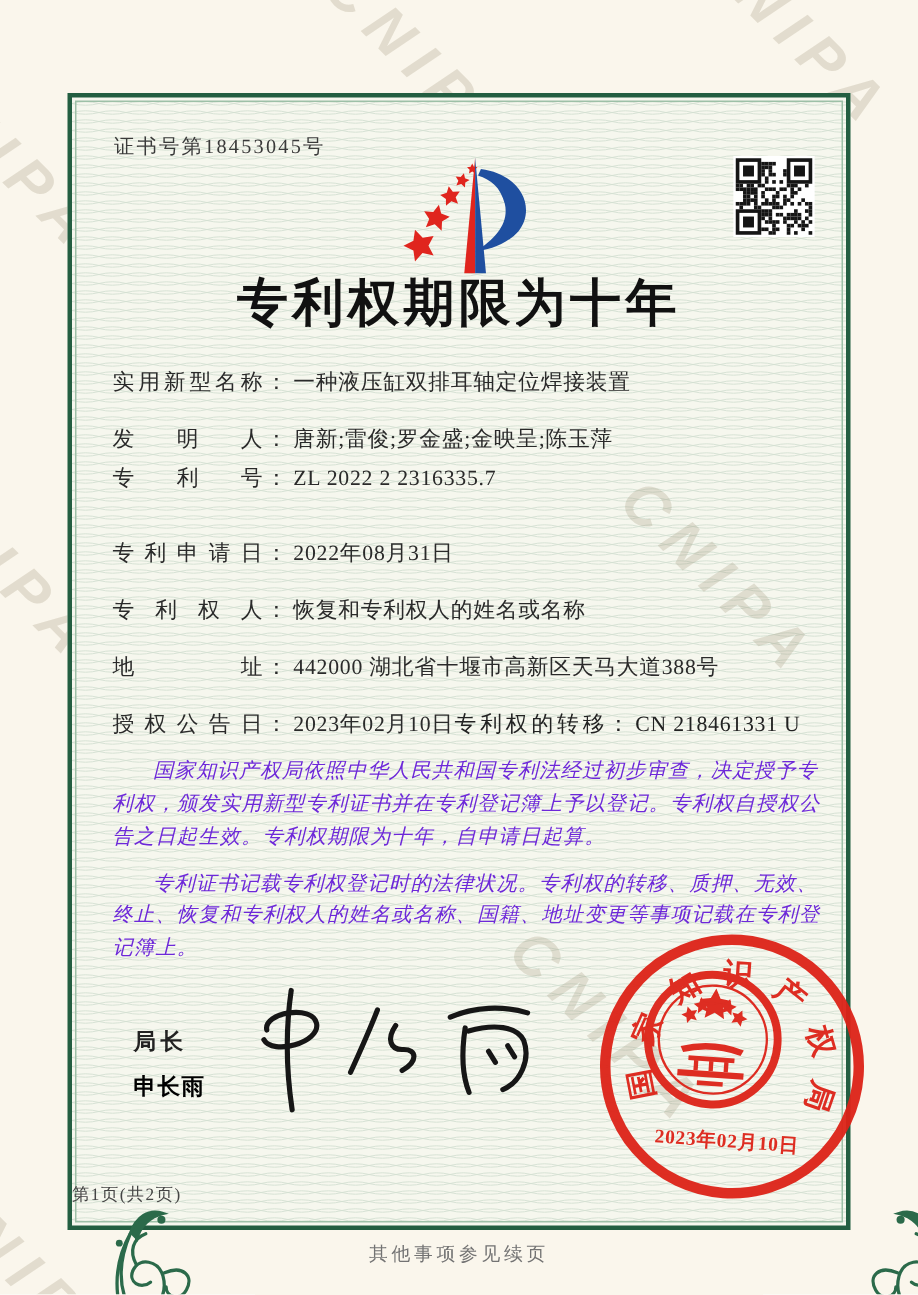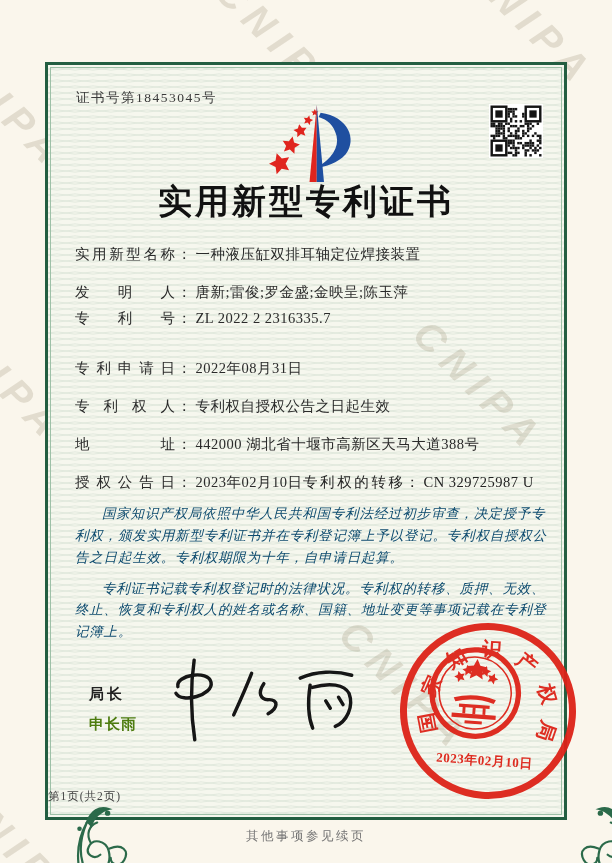--- a/index.html
+++ b/index.html
@@ -52,26 +52,26 @@
   .colon{display:inline-block; margin:0 4px 0 2px;}
   .val{letter-spacing:0.5px;}
   .row2lbl{display:inline-block; width:100px; text-align:justify; text-align-last:justify; vertical-align:top;}
   .r0{top:180px;} .r1{top:218px;} .r2{top:244px;} .r3{top:294px;}
   .r4{top:332px;} .r5{top:370px;} .r6{top:408px;}
   .grant-no{position:absolute; left:255px; top:408px; font-size:14.5px; white-space:nowrap;}
   
   .paras{position:absolute; left:27px; top:438px; width:478px;}
   .paras p{
     margin:0 0 9px 0; text-indent:2em; font-size:13.5px; line-height:1.62;
-    letter-spacing:0.8px; font-style:italic; color:#0c4a6e;
+    letter-spacing:0.8px; font-style:italic; color:#6d28d9;
   }
   
   .sig-block{position:absolute; left:41px; top:620px; font-family:"Liberation Sans","DejaVu Sans",sans-serif;}
   .sig-title{font-size:15px; font-weight:600; letter-spacing:3px; color:#222;}
-  .sig-name{font-size:15px; font-weight:600; letter-spacing:1px; color:#4d7c0f; margin-top:11px;}
+  .sig-name{font-size:15px; font-weight:600; letter-spacing:1px; color:#000000; margin-top:11px;}
   .signature{position:absolute; left:112px; top:586px; transform:rotate(-2deg);}
   
   .seal{
     position:absolute; left:352px; top:558px; width:162px; height:162px;
     border:7px solid #dd2318; border-radius:50%; opacity:0.95; transform:rotate(4deg);
     z-index:5;
   }
   .seal-char{
     position:absolute; left:50%; top:50%; width:22px; height:22px; margin:-11px;
     display:flex; align-items:center; justify-content:center;
@@ -533,45 +533,45 @@
             <rect x="34" y="46.14285714285714" width="2.4285714285714284" height="2.4285714285714284"></rect>
             <rect x="43.71428571428571" y="46.14285714285714" width="2.4285714285714284" height="2.4285714285714284"></rect>
             <rect x="21.857142857142854" y="48.57142857142857" width="2.4285714285714284" height="2.4285714285714284"></rect>
             <rect x="24.285714285714285" y="48.57142857142857" width="2.4285714285714284" height="2.4285714285714284"></rect>
             <rect x="34" y="48.57142857142857" width="2.4285714285714284" height="2.4285714285714284"></rect>
             <rect x="38.857142857142854" y="48.57142857142857" width="2.4285714285714284" height="2.4285714285714284"></rect>
             <rect x="48.57142857142857" y="48.57142857142857" width="2.4285714285714284" height="2.4285714285714284"></rect>
           </g>
       </svg>
 
-      <h1 class="title">实用新型专利证书</h1>
+      <h1 class="title">专利权期限为十年</h1>
 
       <div class="row r0">
         <span class="lbl">实用新型名称</span><span class="colon">：</span><span class="val">一种液压缸双排耳轴定位焊接装置</span>
       </div>
       <div class="row r1">
         <span class="lbl">发明人</span><span class="colon">：</span><span class="val">唐新;雷俊;罗金盛;金映呈;陈玉萍</span>
       </div>
       <div class="row r2">
         <span class="lbl">专利号</span><span class="colon">：</span><span class="val">ZL 2022 2 2316335.7</span>
       </div>
       <div class="row r3">
         <span class="lbl">专利申请日</span><span class="colon">：</span><span class="val">2022年08月31日</span>
       </div>
       <div class="row r4">
-        <span class="lbl">专利权人</span><span class="colon">：</span><span class="val">专利权自授权公告之日起生效</span>
+        <span class="lbl">专利权人</span><span class="colon">：</span><span class="val">恢复和专利权人的姓名或名称</span>
       </div>
       <div class="row r5">
         <span class="lbl">地址</span><span class="colon">：</span><span class="val">442000 湖北省十堰市高新区天马大道388号</span>
       </div>
       <div class="row r6">
         <span class="lbl">授权公告日</span><span class="colon">：</span><span class="val">2023年02月10日</span>
       </div>
       <div class="grant-no">
-        <span class="row2lbl">专利权的转移</span><span class="colon">：</span><span class="val">CN 329725987 U</span>
+        <span class="row2lbl">专利权的转移</span><span class="colon">：</span><span class="val">CN 218461331 U</span>
       </div>
 
       <div class="paras">
         <p>国家知识产权局依照中华人民共和国专利法经过初步审查，决定授予专利权，颁发实用新型专利证书并在专利登记簿上予以登记。专利权自授权公告之日起生效。专利权期限为十年，自申请日起算。</p>
         <p>专利证书记载专利权登记时的法律状况。专利权的转移、质押、无效、终止、恢复和专利权人的姓名或名称、国籍、地址变更等事项记载在专利登记簿上。</p>
       </div>
 
       <div class="sig-block">
         <div class="sig-title">局长</div>
         <div class="sig-name">申长雨</div>

